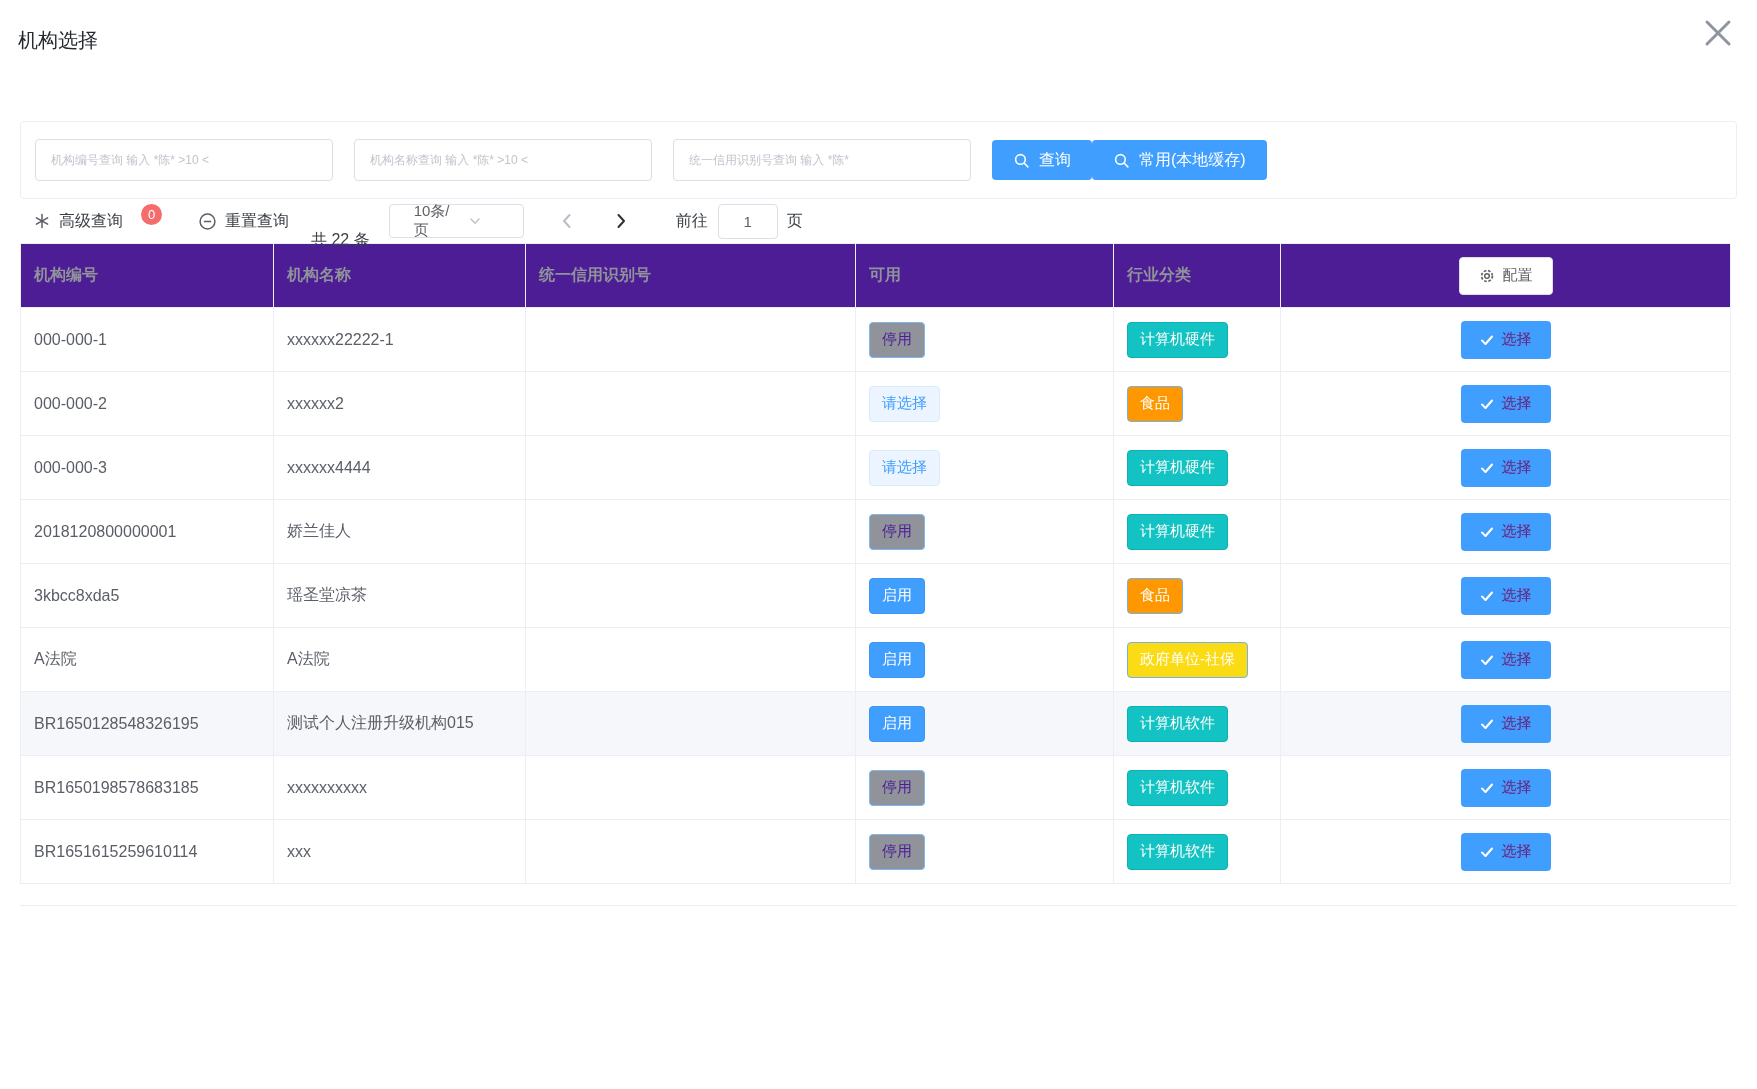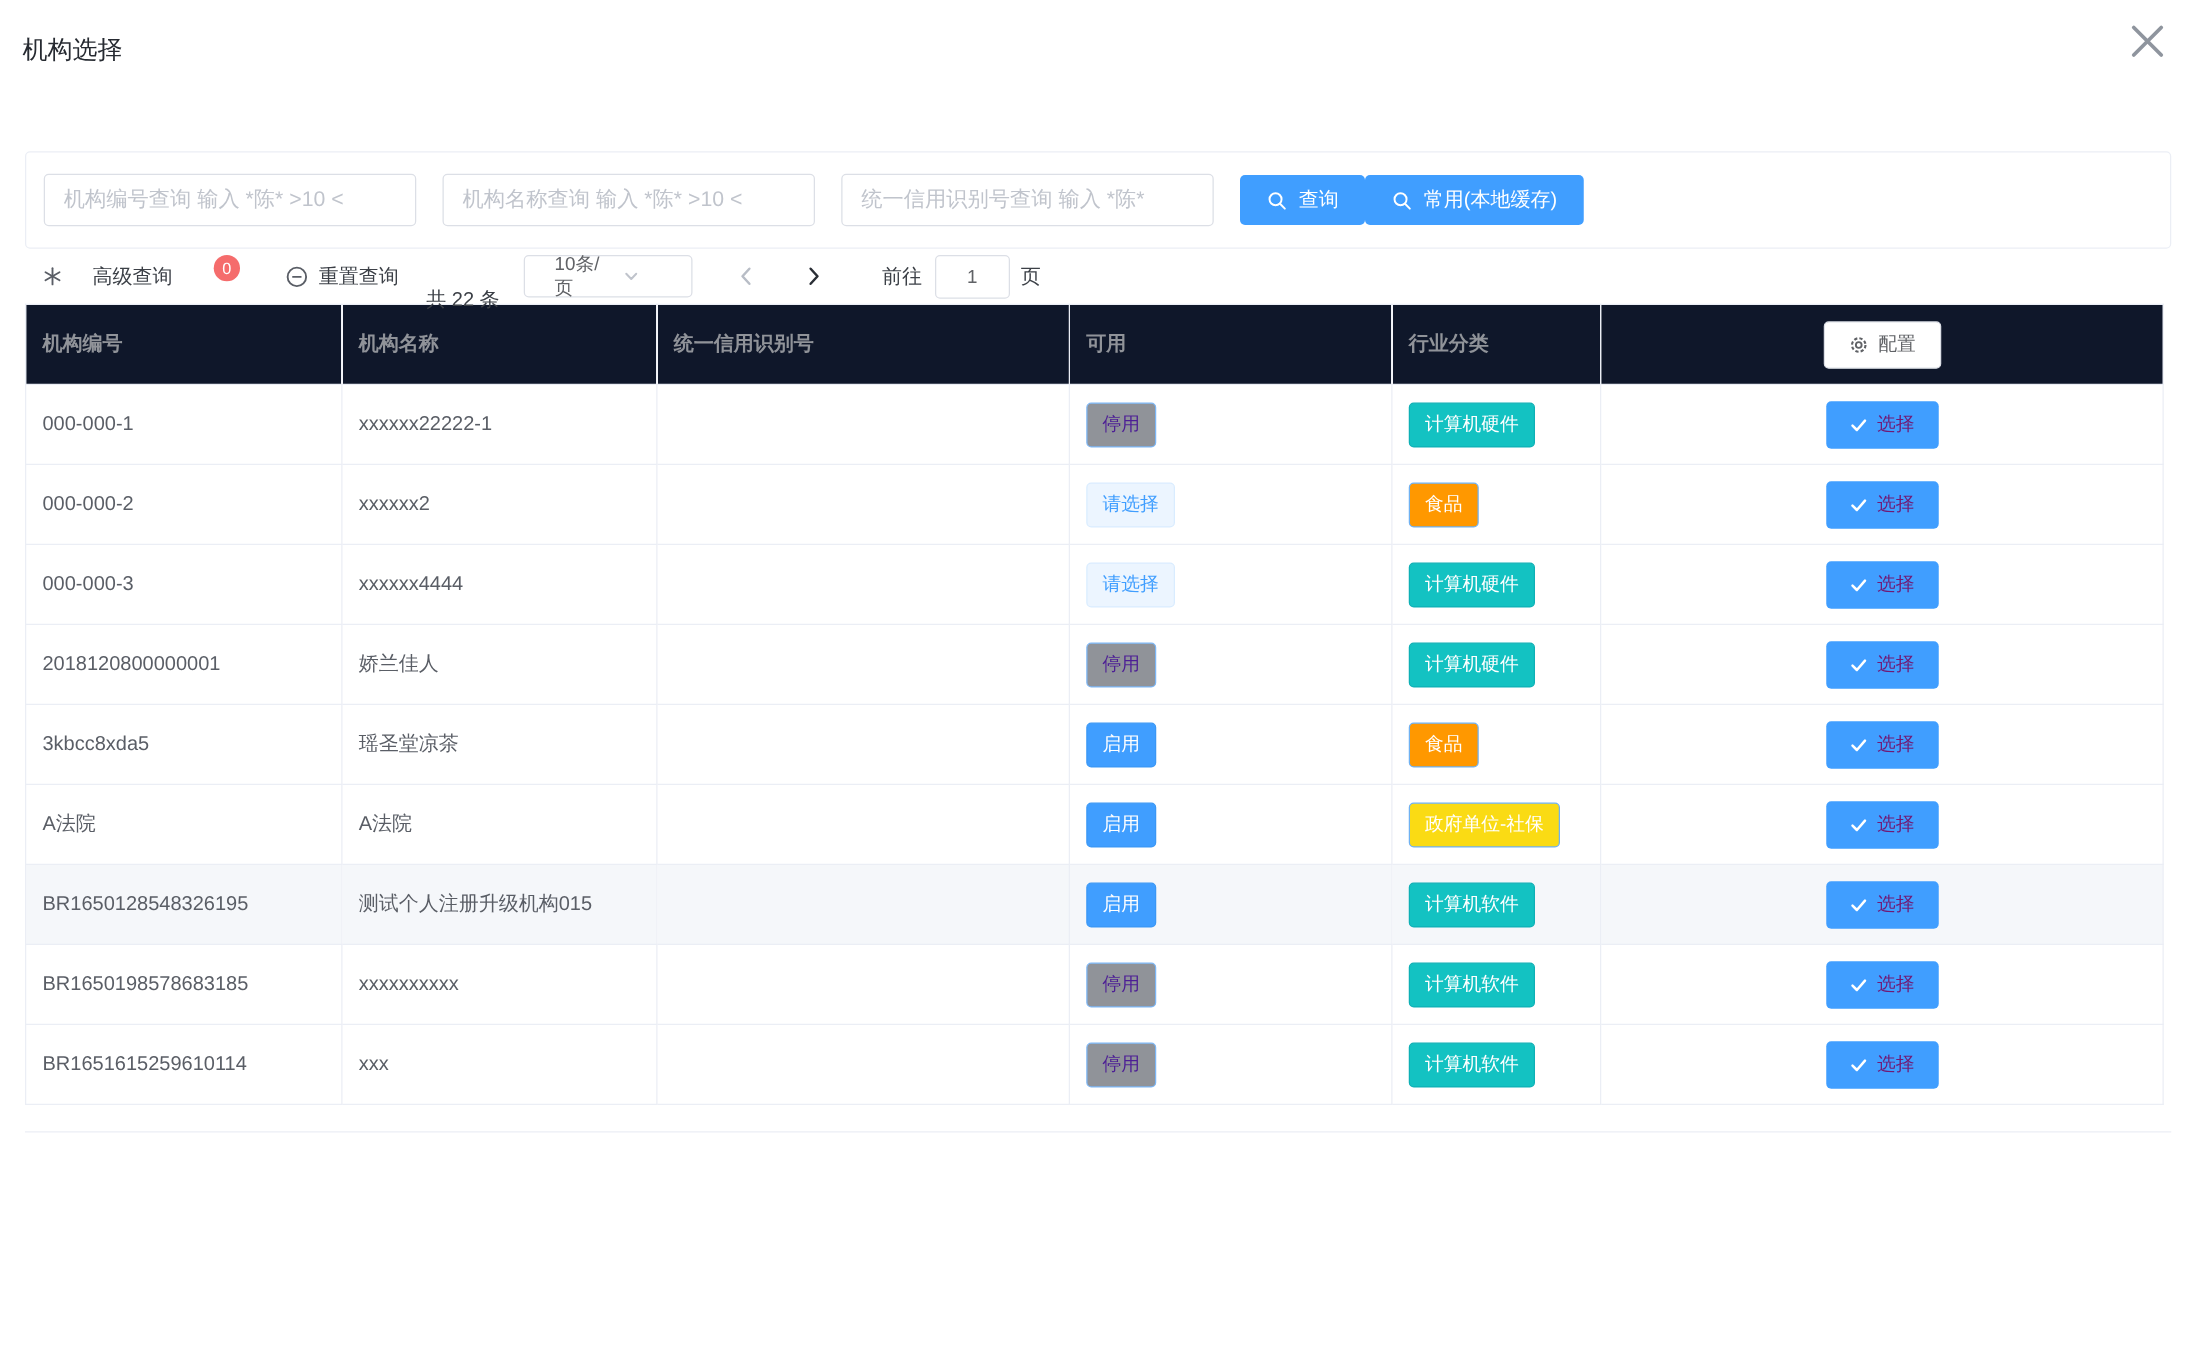--- a/index.html
+++ b/index.html
@@ -4,42 +4,42 @@
 <style>
   * { box-sizing: border-box; }
   body { margin:0; background:#fff; font-family:"Liberation Sans","DejaVu Sans",sans-serif; color:#606266; }
   .page { width:1757px; min-height:1089px; position:relative; background:#fff; }
 
   .modal-header { position:relative; padding:26px 20px 0 18px; height:54px; }
   .title { font-size:20px; font-weight:500; color:#262a31; margin:0; line-height:28px; }
   .close-btn { position:absolute; top:8px; right:14px; width:50px; height:50px; display:flex; align-items:center; justify-content:center; cursor:pointer; }
 
   .search-panel { margin:67px 20px 0; height:78px; border:1px solid #ebeef5; border-radius:4px; display:flex; align-items:center; padding:0 14px; }
-  .s-input { width:298px; height:42px; border:1px solid #dcdfe6; border-radius:4px; padding:0 15px; font-size:17px; color:#606266; margin-right:21px; outline:none; font-family:inherit; }
+  .s-input { width:298px; height:42px; border:1px solid #dcdfe6; border-radius:4px; padding:0 15px; font-size:12px; color:#606266; margin-right:21px; outline:none; font-family:inherit; }
   .s-input::placeholder { color:#c0c4cc; }
   .btn-primary { height:40px; border:none; border-radius:4px; background:#409eff; color:#fff; font-size:16px; display:inline-flex; align-items:center; gap:9px; padding:0 21px; cursor:pointer; font-family:inherit; }
   .btn-query { }
 
   .toolbar { margin:0 20px; height:44px; display:flex; align-items:center; font-size:16px; color:#3c4047; }
   .tb-item { display:flex; align-items:center; cursor:pointer; }
-  .adv { margin-left:13px; gap:23px; }
+  .adv { margin-left:13px; gap:8px; }
   .count-badge { margin-left:10px; background:#f56c6c; color:#fff; min-width:21px; height:21px; line-height:21px; border-radius:11px; font-size:13px; text-align:center; padding:0 5px; position:relative; top:-7px; }
   .reset { margin-left:36px; gap:8px; }
   .total { margin-left:22px;margin-top:39px; }
   .pagesize { margin-left:19px; width:135px; height:34px; border:1px solid #dcdfe6; border-radius:4px; display:flex; align-items:center; padding:0 12px 0 24px; font-size:15px; color:#606266; cursor:pointer;gap:11px; }
   .pagesize span { flex:1; }
   .pager { margin-left:30px; width:26px; height:26px; display:flex; align-items:center; justify-content:center; cursor:pointer; }
   .pager.next { margin-left:28px; }
   .goto-label { margin-left:42px; }
   .goto-input { margin-left:10px; width:60px; height:35px; border:1px solid #dcdfe6; border-radius:4px; text-align:center; font-size:15px; color:#606266; outline:none; font-family:inherit; }
   .goto-suffix { margin-left:9px; }
 
   table.grid { margin:0 20px; width:1710px; border-collapse:collapse; table-layout:fixed; }
   .grid th, .grid td { border:1px solid #ebeef5; height:64px; padding:0 10px 0 13px; text-align:left; overflow:hidden; white-space:nowrap; }
-  .grid th { color:#909399; font-weight:700; font-size:16px; background:#0f172a; }
+  .grid th { color:#909399; font-weight:700; font-size:16px; background:#4c1d95; }
   .grid td { font-size:16px; color:#5a5e66; }
   .grid .action-col { text-align:center; padding:0; }
   tr.hl td { background:#f5f7fa; }
 
   .badge-btn { display:inline-flex; align-items:center; justify-content:center; height:36px; padding:0 12px; border-radius:4px; font-size:15px; cursor:pointer; font-family:inherit; }
   .status-stop   { background:#909399; color:#4c1d95; border:1px solid #7cb6f5; }
   .status-start  { background:#409eff; color:#fff; border:1px solid #3a97f5; }
   .status-choose { background:#ecf5ff; color:#409eff; border:1px solid #d9ecff; }
   .ind-teal   { background:#13c2c2; color:#fff; border:1px solid #0eb0b5; }
   .ind-orange { background:#ff9800; color:#fff; border:1px solid #6fb1f2; }

